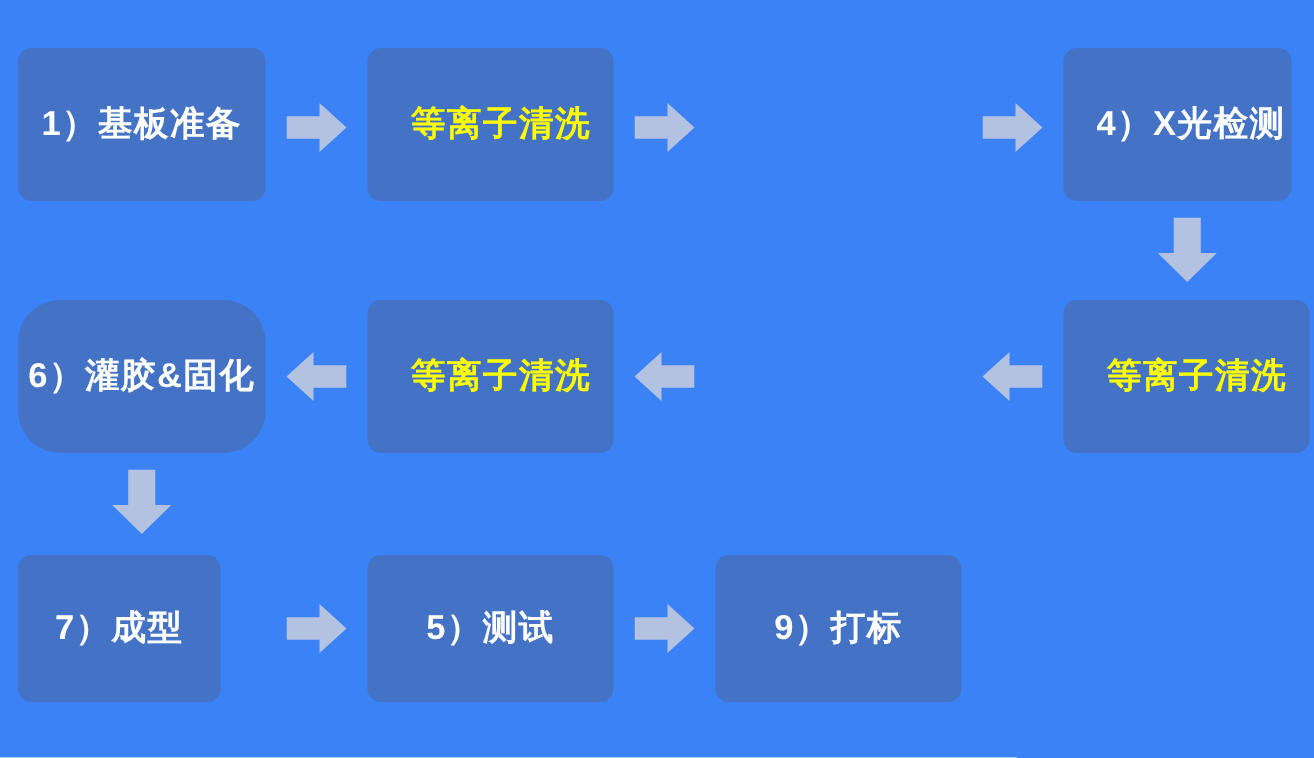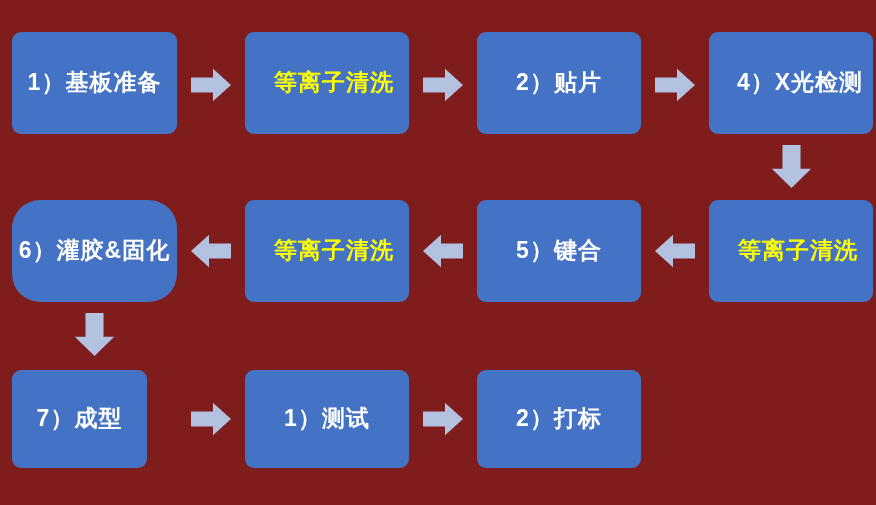--- a/index.html
+++ b/index.html
@@ -37,21 +37,21 @@
 
   
   .arrow {
     position: absolute;
   }
   .arrow svg { display: block; }
 </style>
 </head>
 <body>
 
-<div id="canvas" style="background: #7f1d1d;">
+<div id="canvas" style="background: #3b82f6;">
     <div class="arrow" style="left: 191px; top: 68px; width: 40px; height: 34px;">
       <svg width="40" height="34" viewBox="0 0 100 100" preserveAspectRatio="none">
         <path d="M0,28 L55,28 L55,2 L100,50 L55,98 L55,72 L0,72 Z" fill="#B4C2E1"></path>
       </svg>
     </div>
     <div class="arrow" style="left: 423px; top: 68px; width: 40px; height: 34px;">
       <svg width="40" height="34" viewBox="0 0 100 100" preserveAspectRatio="none">
         <path d="M0,28 L55,28 L55,2 L100,50 L55,98 L55,72 L0,72 Z" fill="#B4C2E1"></path>
       </svg>
     </div>
@@ -94,40 +94,34 @@
       <svg width="40" height="34" viewBox="0 0 100 100" preserveAspectRatio="none">
         <path d="M0,28 L55,28 L55,2 L100,50 L55,98 L55,72 L0,72 Z" fill="#B4C2E1"></path>
       </svg>
     </div>
     <div class="node" style="left: 12px; top: 32px; width: 165px; height: 102px; background: rgb(68, 114, 196); color: rgb(255, 255, 255);">
       <span class="label">1）基板准备</span>
     </div>
     <div class="node highlight" style="left: 245px; top: 32px; width: 164px; height: 102px; background: rgb(68, 114, 196); color: rgb(255, 255, 0);">
       <span class="label">等离子清洗</span>
     </div>
-    <div class="node" style="left: 477px; top: 32px; width: 164px; height: 102px; background: rgb(68, 114, 196); color: rgb(255, 255, 255);">
-      <span class="label">2）贴片</span>
-    </div>
-    <div class="node" style="left: 709px; top: 32px; width: 164px; height: 102px; background: rgb(68, 114, 196); color: rgb(255, 255, 255); padding-left: 24px;">
+    <div class="node" style="left: 709px; top: 32px; width: 152px; height: 102px; background: rgb(68, 114, 196); color: rgb(255, 255, 255); padding-left: 24px;">
       <span class="label">4）X光检测</span>
     </div>
     <div class="node" style="left: 12px; top: 200px; width: 165px; height: 102px; background: rgb(68, 114, 196); color: rgb(255, 255, 255); border-radius: 28px;">
       <span class="label">6）灌胶&amp;固化</span>
     </div>
     <div class="node highlight" style="left: 245px; top: 200px; width: 164px; height: 102px; background: rgb(68, 114, 196); color: rgb(255, 255, 0);">
       <span class="label">等离子清洗</span>
     </div>
-    <div class="node" style="left: 477px; top: 200px; width: 164px; height: 102px; background: rgb(68, 114, 196); color: rgb(255, 255, 255);">
-      <span class="label">5）键合</span>
-    </div>
     <div class="node highlight" style="left: 709px; top: 200px; width: 164px; height: 102px; background: rgb(68, 114, 196); color: rgb(255, 255, 0);">
       <span class="label">等离子清洗</span>
     </div>
     <div class="node" style="left: 12px; top: 370px; width: 135px; height: 98px; background: rgb(68, 114, 196); color: rgb(255, 255, 255);">
       <span class="label">7）成型</span>
     </div>
     <div class="node" style="left: 245px; top: 370px; width: 164px; height: 98px; background: rgb(68, 114, 196); color: rgb(255, 255, 255);">
-      <span class="label">1）测试</span>
+      <span class="label">5）测试</span>
     </div>
     <div class="node" style="left: 477px; top: 370px; width: 164px; height: 98px; background: rgb(68, 114, 196); color: rgb(255, 255, 255);">
-      <span class="label">2）打标</span>
+      <span class="label">9）打标</span>
     </div>
   </div>
 
 </body></html>

